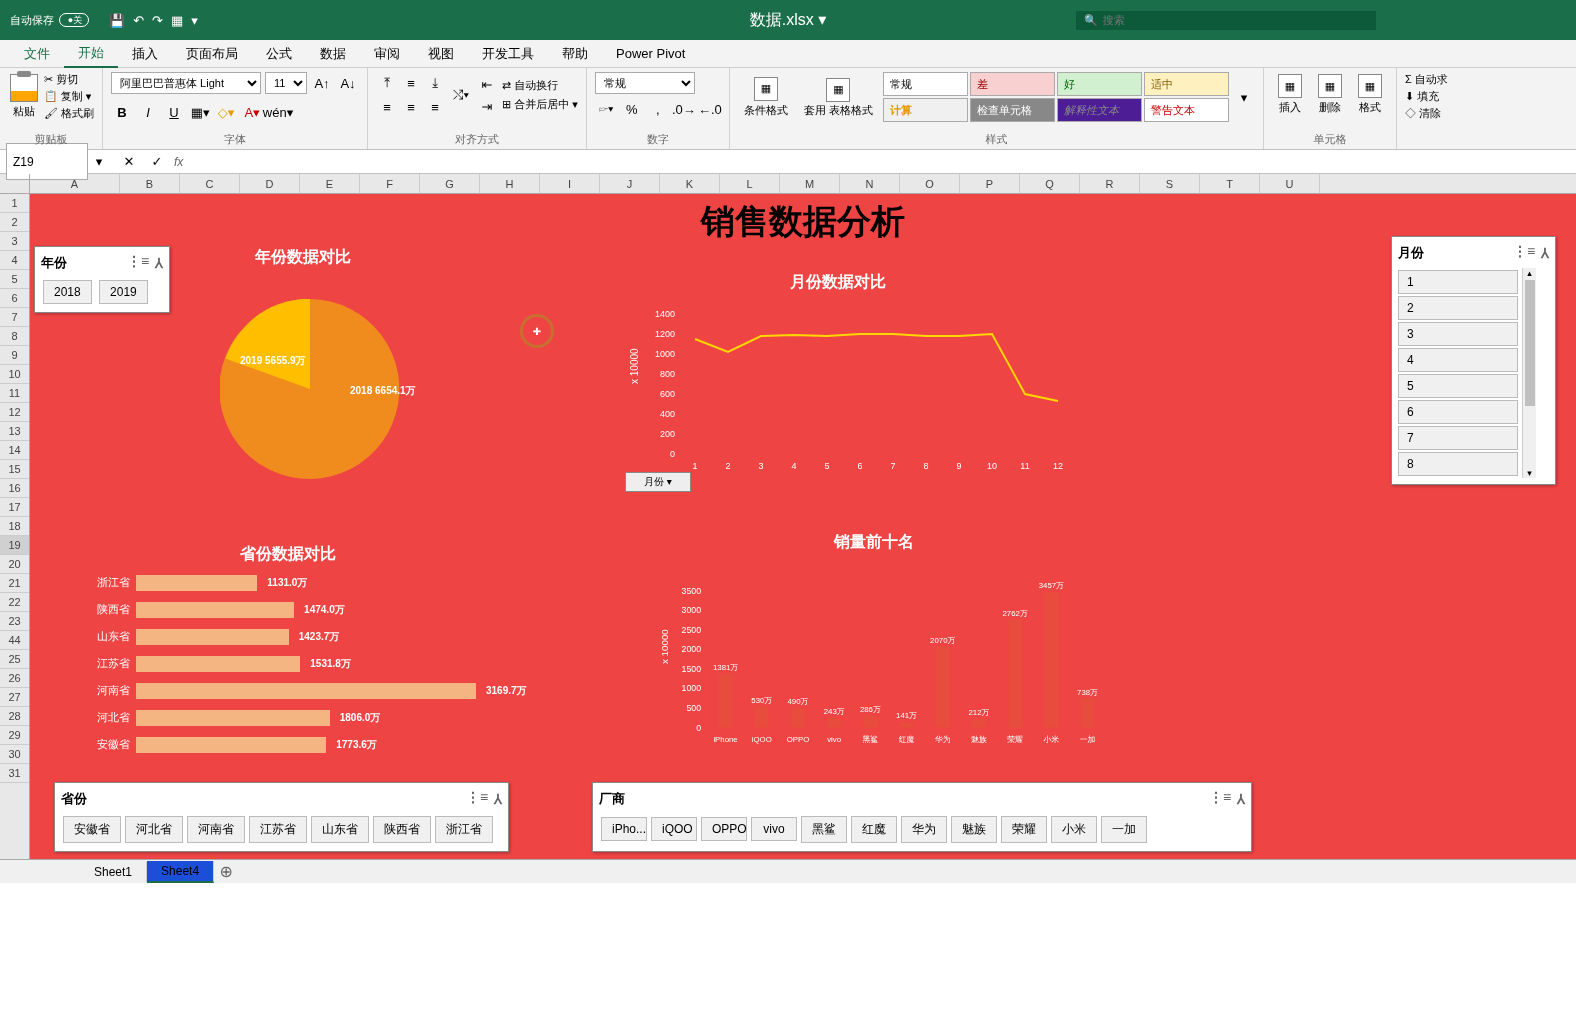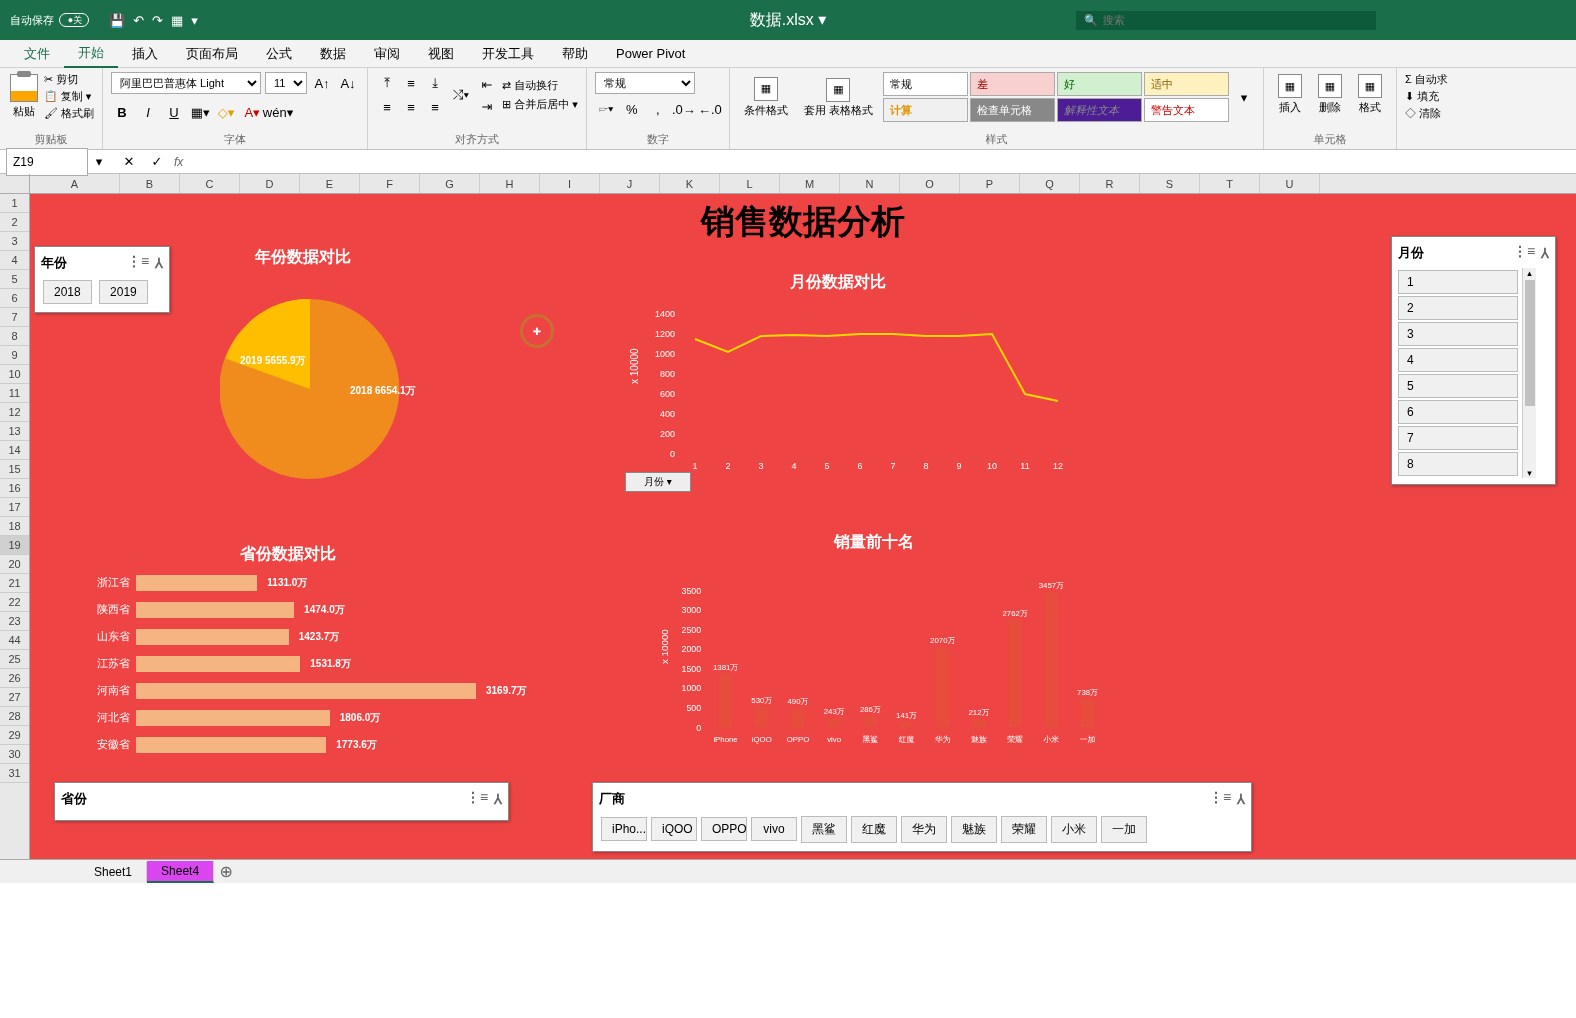--- a/index.html
+++ b/index.html
@@ -33,21 +33,21 @@
 .style-bad{background:#f8d0d0;color:#900}
 .style-good{background:#d0f0d0;color:#060}
 .style-neutral{background:#fff0c0;color:#806000}
 .style-calc{background:#f0f0f0;color:#e69500;font-weight:bold}
 .style-check{background:#888;color:#fff}
 .style-explain{background:#4c1d95;color:#888;font-style:italic}
 .style-warn{background:#fff;color:#c00}
 .vert-btn{display:flex;flex-direction:column;align-items:center;gap:2px;padding:2px 6px;cursor:pointer}
 .vert-btn-icon{width:24px;height:24px;border:1px solid #888;background:#fff;display:flex;align-items:center;justify-content:center}
 .name-box-row{height:24px;display:flex;align-items:center;border-bottom:1px solid #c0c0c0}
-.name-box{width:82px;border:1px solid #aaa;padding:10px 6px;margin-left:6px;font-size:12px;height:28px}
+.name-box{width:82px;border:1px solid #aaa;padding:10px 6px;margin-left:6px;font-size:12px;height:37px}
 .fx-bar{display:flex;align-items:center;gap:6px;padding:0 8px}
 .fx-icon{font-style:italic;color:#666;font-size:12px}
 .col-headers{height:20px;display:flex;background:#e8e8e8;border-bottom:1px solid #aaa}
 .corner{width:30px;border-right:1px solid #aaa}
 .col-h{border-right:1px solid #ccc;text-align:center;font-size:11px;line-height:20px;color:#444}
 .sheet-area{display:flex;height:665px}
 .row-headers{width:30px;background:#e8e8e8;border-right:1px solid #aaa}
 .row-h{height:19px;border-bottom:1px solid #ccc;text-align:center;font-size:11px;line-height:19px;color:#444}
 .row-h.sel{background:#d0d0d0}
 .canvas{flex:1;background:#ef4444;position:relative;overflow:hidden}
@@ -68,21 +68,21 @@
 .line-chart{position:absolute;top:90px;left:600px;width:450px;height:200px}
 .bar-h-chart{position:absolute;top:375px;left:50px;width:470px;height:210px}
 .bar-h-row{display:flex;align-items:center;height:27px;gap:6px}
 .bar-h-label{width:50px;text-align:right;color:#fff;font-size:11px}
 .bar-h-bar{height:16px;background:#f5b583}
 .bar-h-val{color:#fff;font-size:10px;padding-left:4px;font-weight:bold}
 .bar-v-chart{position:absolute;top:370px;left:630px;width:450px;height:200px}
 .dropdown-pill{position:absolute;background:#eee;border:1px solid #888;font-size:10px;padding:2px 18px;cursor:pointer}
 .sheet-tabs{height:24px;display:flex;align-items:center;background:#f0f0f0;border-top:1px solid #aaa;padding-left:80px;font-size:12px}
 .sheet-tab{padding:3px 14px;border-right:1px solid #ccc;cursor:pointer}
-.sheet-tab.active{background:#d946ef;border-bottom:2px solid #1a6f4a}
+.sheet-tab.active{background:#1d4ed8;border-bottom:2px solid #1a6f4a}
 .add-sheet{width:24px;text-align:center;cursor:pointer;font-size:16px;color:#666}
 svg text{font-family:Arial}
 </style>
 </head>
 <body>
 
 <div class="title-bar">
   <div class="auto-save">
     <span>自动保存</span>
     <span class="toggle">● <span>关</span></span>
@@ -484,20 +484,21 @@
       </svg>
 
     <div class="slicer" style="top:588px;left:24px;width:455px">
       <div class="slicer-hdr">
           <span>省份</span>
           <span class="slicer-icons">
             <span>⋮≡</span>
             <span>⅄</span>
           </span>
         </div>
+      <div id="prov-items"><span class="slicer-btn">安徽省</span><span class="slicer-btn">河北省</span><span class="slicer-btn">河南省</span><span class="slicer-btn">江苏省</span><span class="slicer-btn">山东省</span><span class="slicer-btn">陕西省</span><span class="slicer-btn">浙江省</span></div>
     </div>
 
     <div class="slicer" style="top:588px;left:562px;width:660px">
       <div class="slicer-hdr">
           <span>厂商</span>
           <span class="slicer-icons">
             <span>⋮≡</span>
             <span>⅄</span>
           </span>
         </div>

